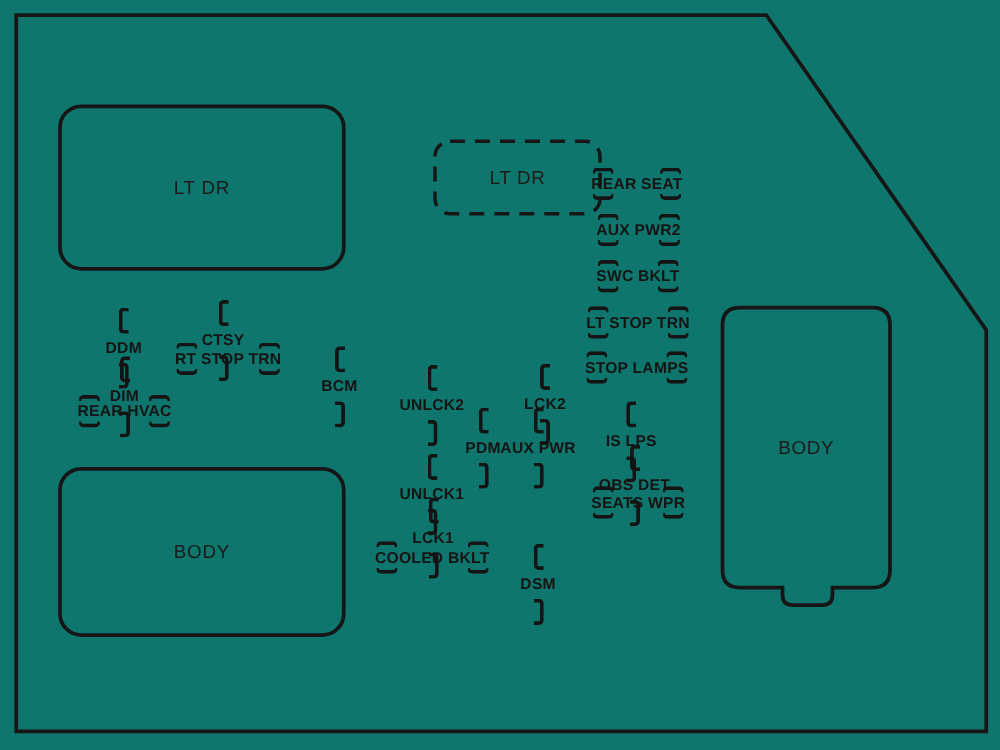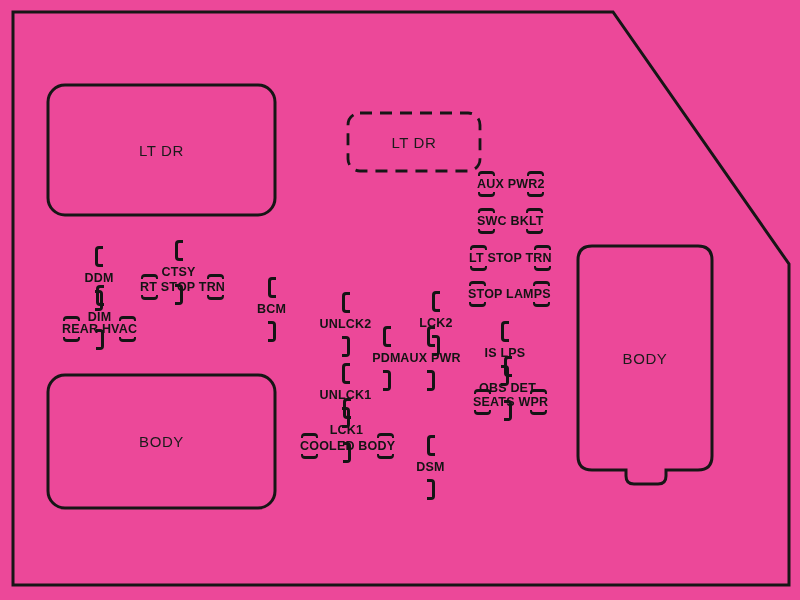--- a/index.html
+++ b/index.html
@@ -4,21 +4,21 @@
 <style>
   html, body {
     margin: 0;
     padding: 0;
     background: #ffffff;
   }
   .canvas {
     position: relative;
     width: 800px;
     height: 600px;
-    background: #ec4899;
+    background: #0f766e;
     font-family: "Liberation Sans", sans-serif;
     color: #161616;
     overflow: hidden;
   }
   svg.outline {
     position: absolute;
     left: 0; top: 0;
     width: 800px; height: 600px;
   }
   
@@ -189,30 +189,37 @@
     <span class="bkt r"></span>
   </div>
   <div class="fuse bracket" style="left:315px; top:398px; width:63px;">
     <span class="bkt l"></span>
     <span class="txt">LCK1</span>
     <span class="bkt r"></span>
   </div>
   <div class="fuse marks" style="left:298px; top:433px;">
     <span class="mk tl"></span>
     <span class="mk tr"></span>
-    <span class="txt">COOLED BODY</span>
+    <span class="txt">COOLED BKLT</span>
     <span class="mk bl"></span>
     <span class="mk br"></span>
   </div>
   <div class="fuse bracket" style="left:398px; top:435px; width:65px;">
     <span class="bkt l"></span>
     <span class="txt">DSM</span>
     <span class="bkt r"></span>
   </div>
 
+  <div class="fuse marks" style="left:471px; top:134px;">
+    <span class="mk tl"></span>
+    <span class="mk tr"></span>
+    <span class="txt">REAR SEAT</span>
+    <span class="mk bl"></span>
+    <span class="mk br"></span>
+  </div>
   <div class="fuse marks" style="left:475px; top:171px;">
     <span class="mk tl"></span>
     <span class="mk tr"></span>
     <span class="txt">AUX PWR2</span>
     <span class="mk bl"></span>
     <span class="mk br"></span>
   </div>
   <div class="fuse marks" style="left:475px; top:208px;">
     <span class="mk tl"></span>
     <span class="mk tr"></span>

